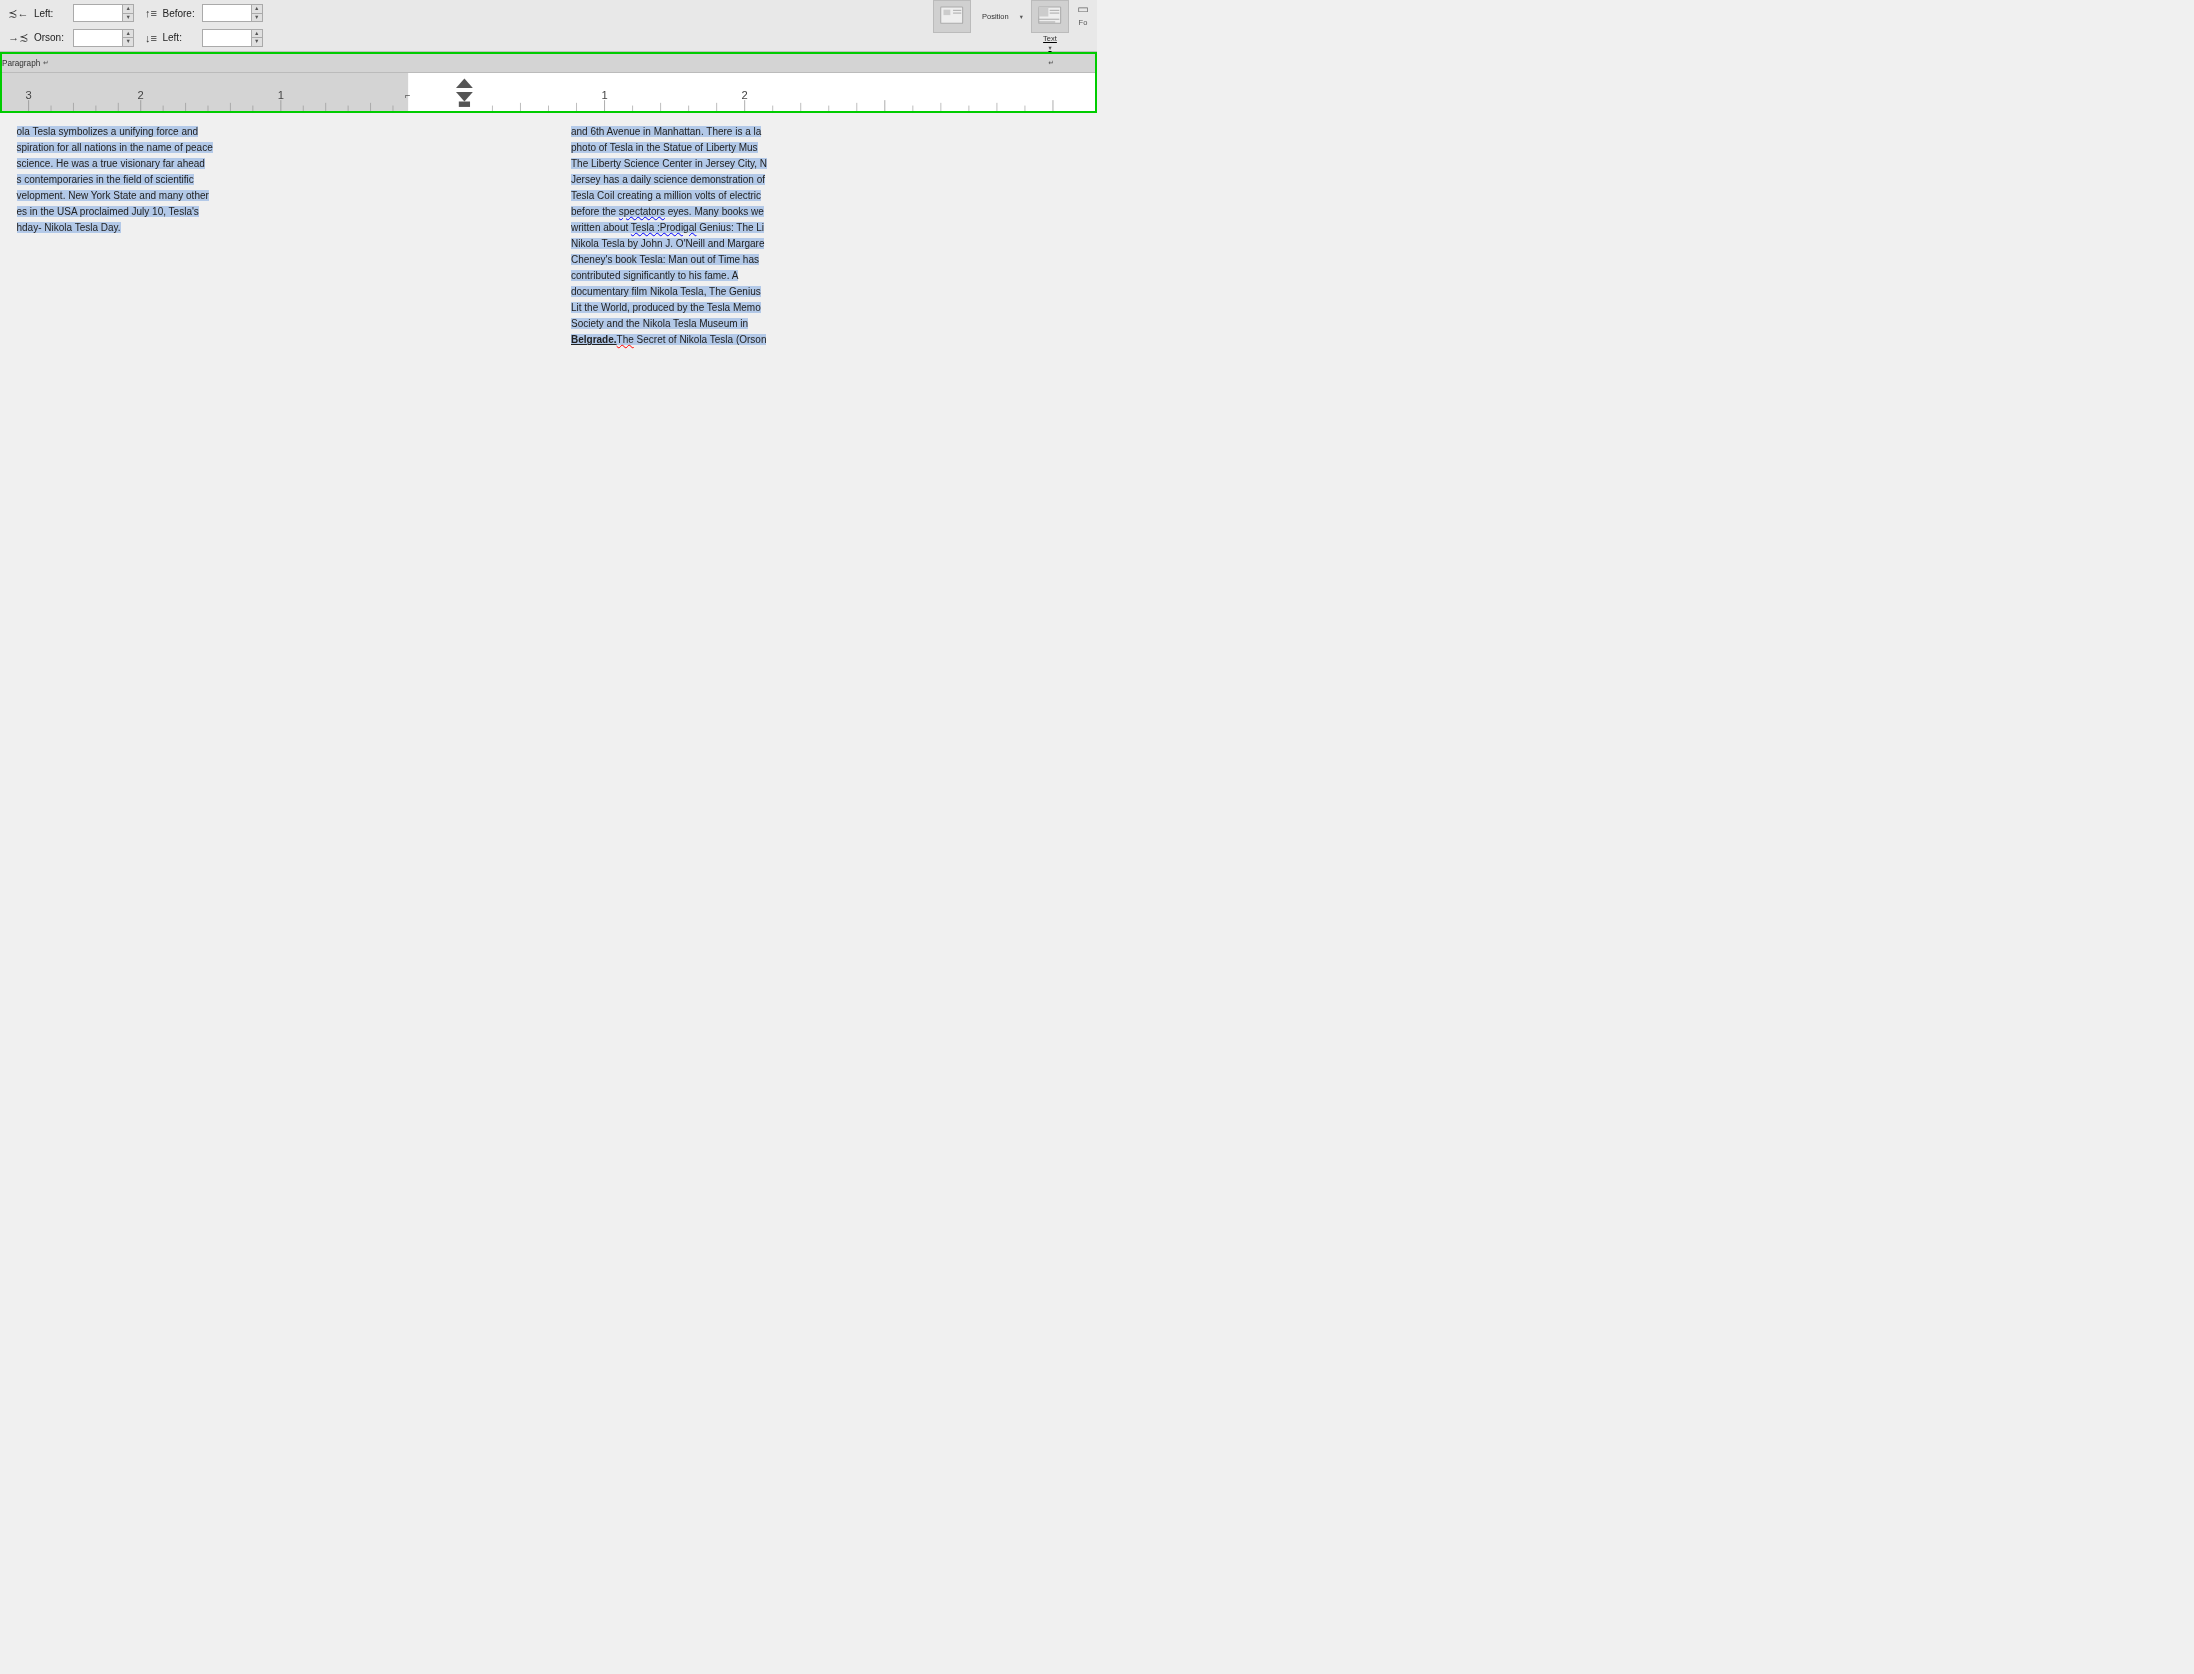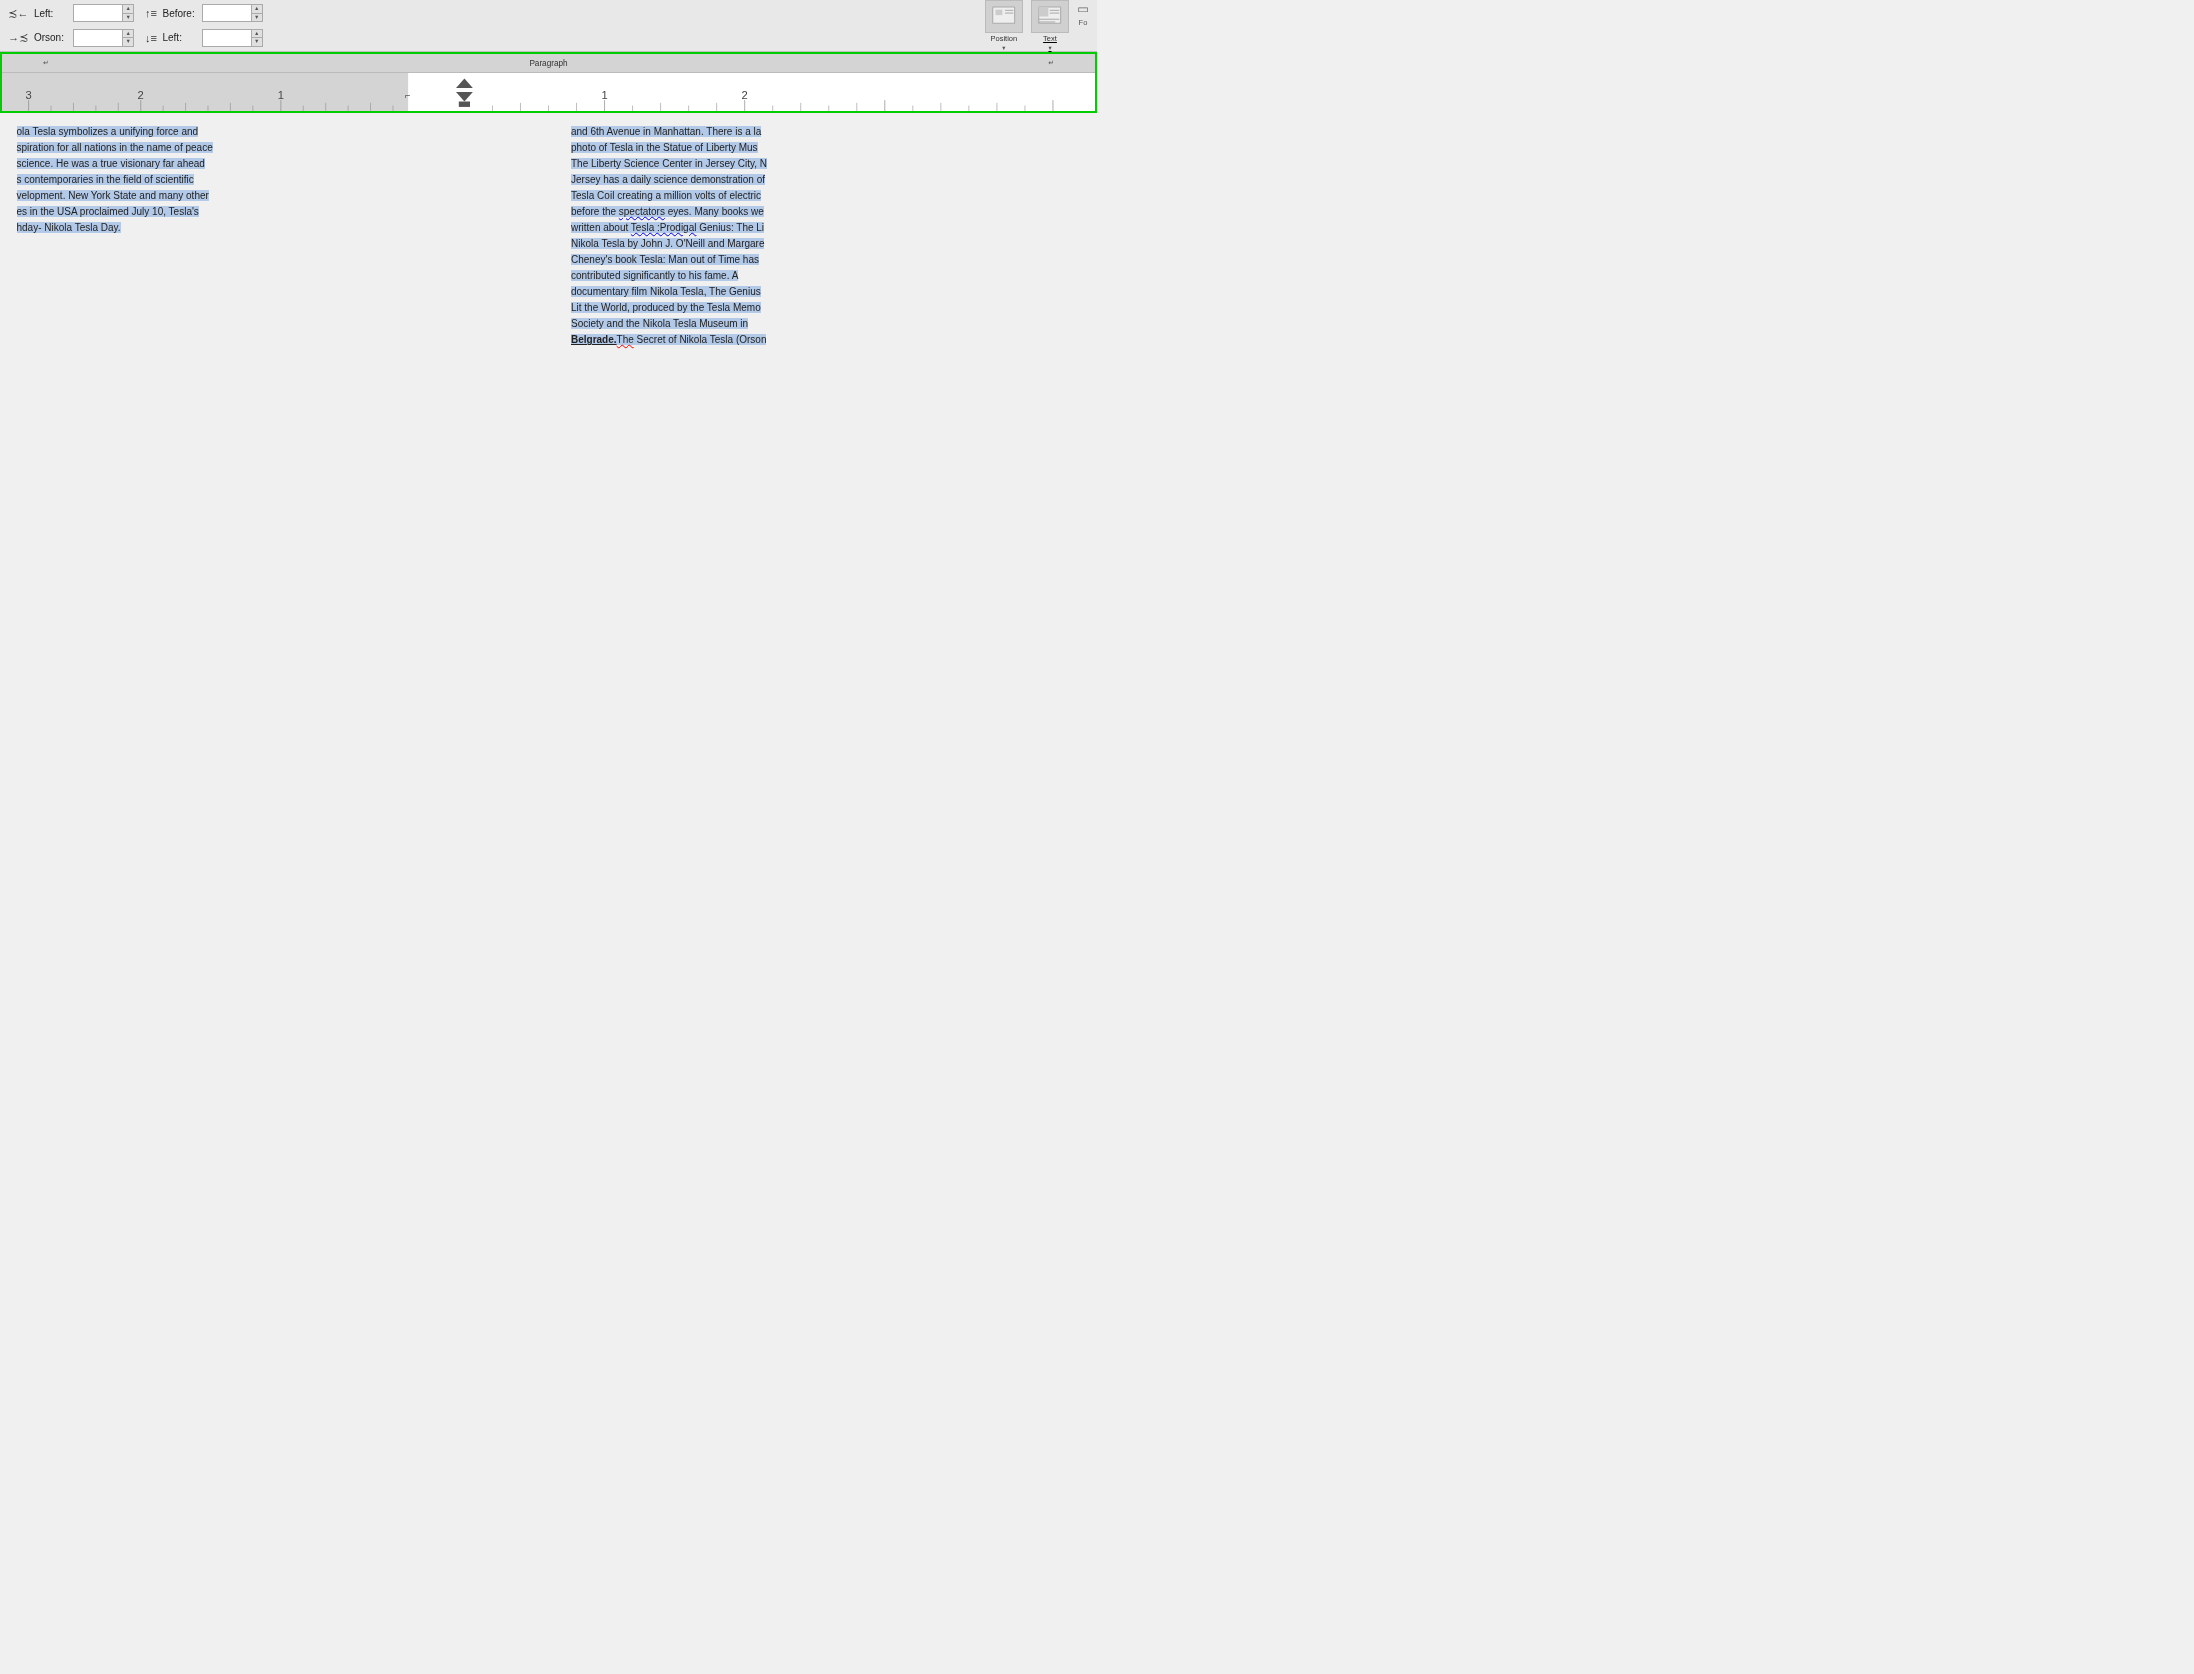--- a/index.html
+++ b/index.html
@@ -102,21 +102,20 @@
       background: white;
       margin: 0;
       position: relative;
     }
 
     .ruler-header {
       background: #d4d4d4;
       height: 19px;
       display: flex;
       align-items: center;
-      justify-content: center;
       font-size: 8.2px;
       color: #333;
       border-bottom: 0.7px solid #bbb;
       position: relative;
     }
 
     .ruler-header-arrow {
       position: absolute;
       font-size: 6.9px;
       color: #555;
@@ -238,21 +237,21 @@
           <button class="spinner-btn">▲</button>
           <button class="spinner-btn">▼</button>
         </div>
       </div>
     </div>
   </div>
 
   <div class="toolbar-right">
 
     <div style="display:flex; gap:8.2px; align-items:flex-start;">
-      <div style="display:flex;flex-direction:column;align-items:center;gap:1px;">
+      <div style="display:flex;flex-direction:row;align-items:center;gap:11px;">
         <div style="width:38px;height:33px;background:#d0d0d0;border:0.7px solid #bbb;display:flex;align-items:center;justify-content:center;">
           <svg width="27.4" height="25" viewBox="0 0 40 36">
             <rect x="4" y="4" width="32" height="24" rx="1" fill="#eee" stroke="#aaa" stroke-width="1.5"></rect>
             <rect x="8" y="8" width="10" height="8" fill="#ccc"></rect>
             <line x1="22" y1="9" x2="34" y2="9" stroke="#aaa" stroke-width="1.5"></line>
             <line x1="22" y1="13" x2="34" y2="13" stroke="#aaa" stroke-width="1.5"></line>
           </svg>
         </div>
         <span style="font-size:7.5px;color:#333;">Position</span>
         <span style="font-size:6.2px;color:#555;">▾</span>

